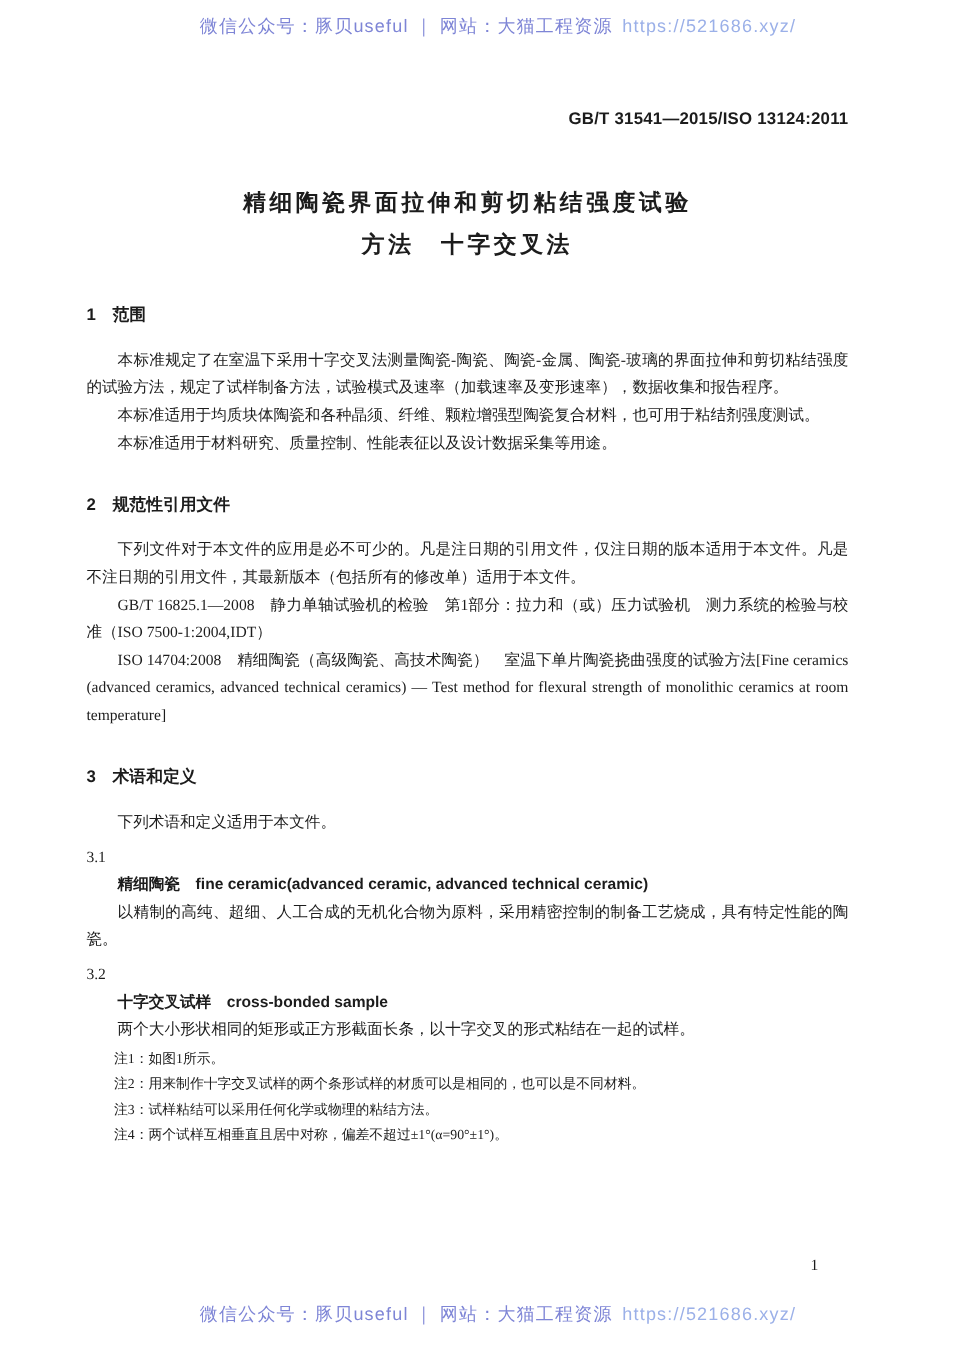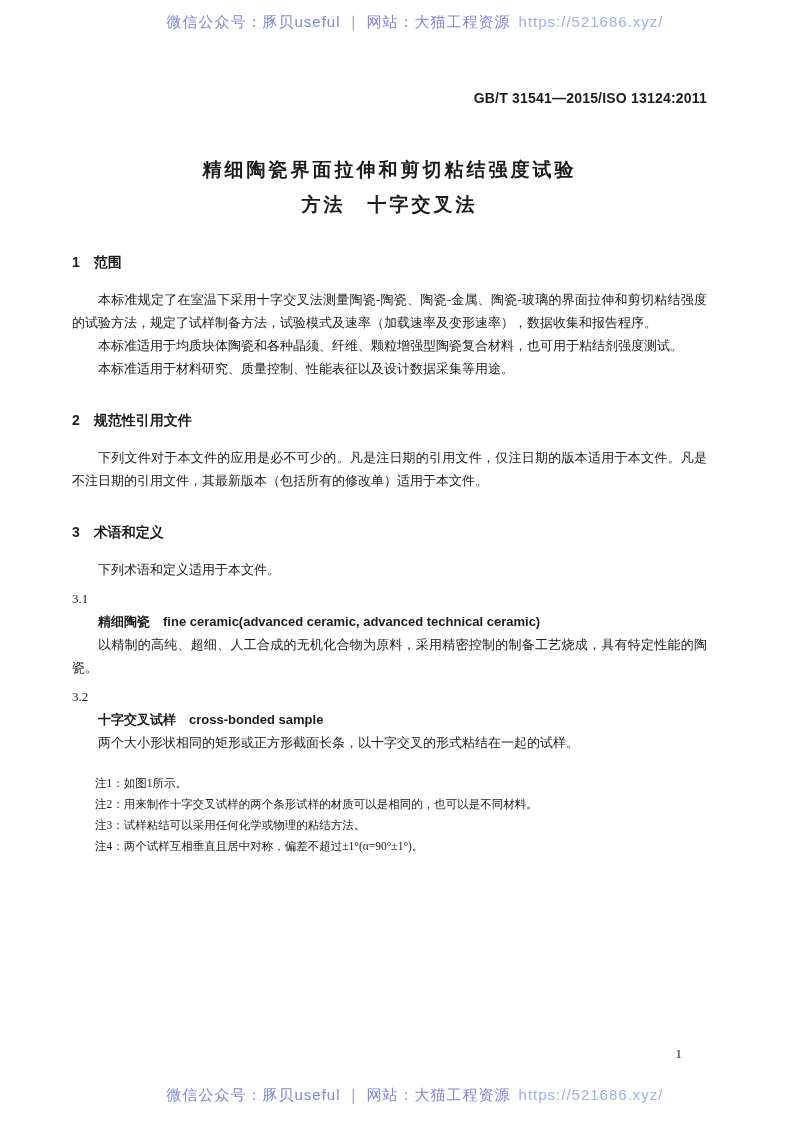--- a/index.html
+++ b/index.html
@@ -81,21 +81,21 @@
   }
 
   .term-line {
     font-family: "Liberation Sans", "DejaVu Sans", sans-serif;
     font-weight: bold;
     font-size: 13px;
     line-height: 23px;
     text-indent: 2em;
   }
 
-  .notes { margin-top: 19px; }
+  .notes { margin-top: 4px; }
   .note {
     font-size: 11.5px;
     line-height: 21px;
     text-indent: 2em;
   }
 
   .page-number {
     position: absolute;
     top: 1046px;
     right: 118px;
@@ -120,20 +120,22 @@
       <div>方法　十字交叉法</div>
     </div>
 
     <div class="sec-heading">1　范围</div>
     <p class="body-para">本标准规定了在室温下采用十字交叉法测量陶瓷-陶瓷、陶瓷-金属、陶瓷-玻璃的界面拉伸和剪切粘结强度的试验方法，规定了试样制备方法，试验模式及速率（加载速率及变形速率），数据收集和报告程序。</p>
     <p class="body-para">本标准适用于均质块体陶瓷和各种晶须、纤维、颗粒增强型陶瓷复合材料，也可用于粘结剂强度测试。</p>
     <p class="body-para">本标准适用于材料研究、质量控制、性能表征以及设计数据采集等用途。</p>
 
     <div class="sec-heading">2　规范性引用文件</div>
     <p class="body-para">下列文件对于本文件的应用是必不可少的。凡是注日期的引用文件，仅注日期的版本适用于本文件。凡是不注日期的引用文件，其最新版本（包括所有的修改单）适用于本文件。</p>
+    <p class="body-para">GB/T 16825.1—2008　静力单轴试验机的检验　第1部分：拉力和（或）压力试验机　测力系统的检验与校准（ISO 7500-1:2004,IDT）</p>
+    <p class="body-para">ISO 14704:2008　精细陶瓷（高级陶瓷、高技术陶瓷）　室温下单片陶瓷挠曲强度的试验方法[Fine ceramics (advanced ceramics, advanced technical ceramics) — Test method for flexural strength of monolithic ceramics at room temperature]</p>
 
     <div class="sec-heading">3　术语和定义</div>
     <p class="body-para">下列术语和定义适用于本文件。</p>
 
     <div class="term-number">3.1</div>
     <div class="term-line">精细陶瓷　fine ceramic(advanced ceramic, advanced technical ceramic)</div>
     <p class="body-para">以精制的高纯、超细、人工合成的无机化合物为原料，采用精密控制的制备工艺烧成，具有特定性能的陶瓷。</p>
 
     <div class="term-number">3.2</div>
     <div class="term-line">十字交叉试样　cross-bonded sample</div>

